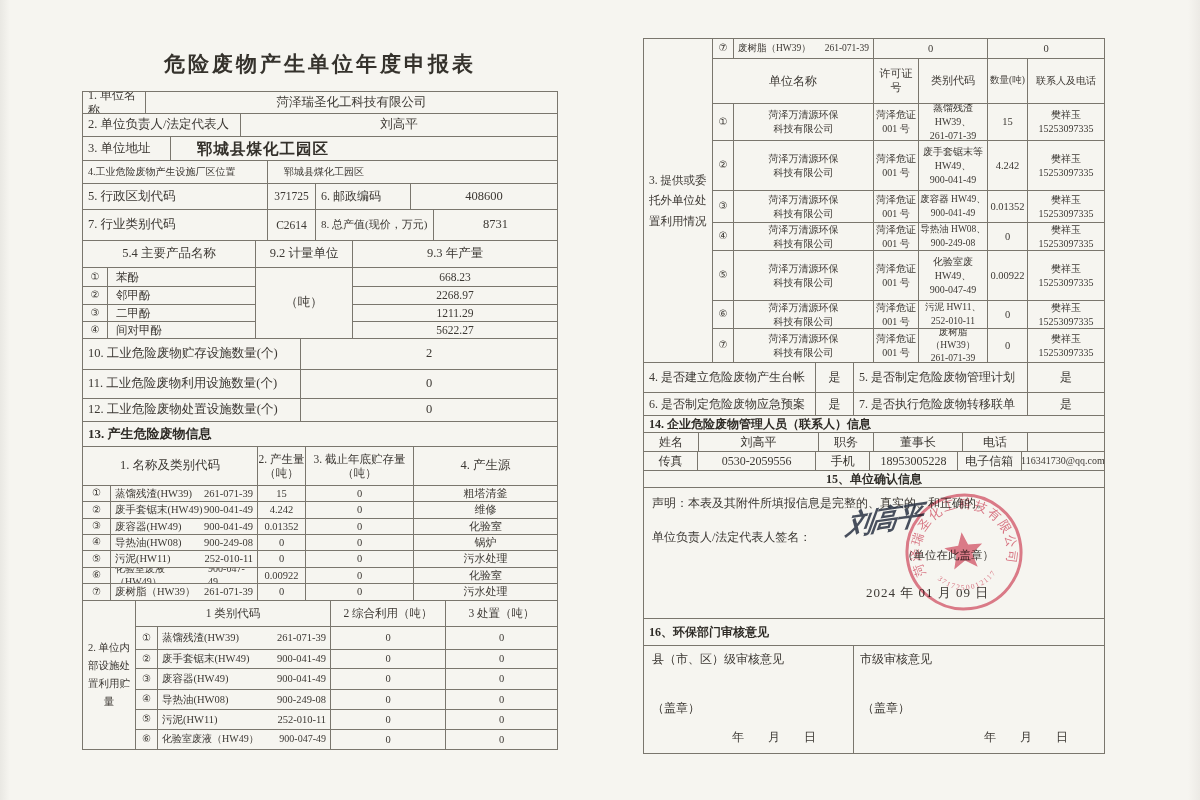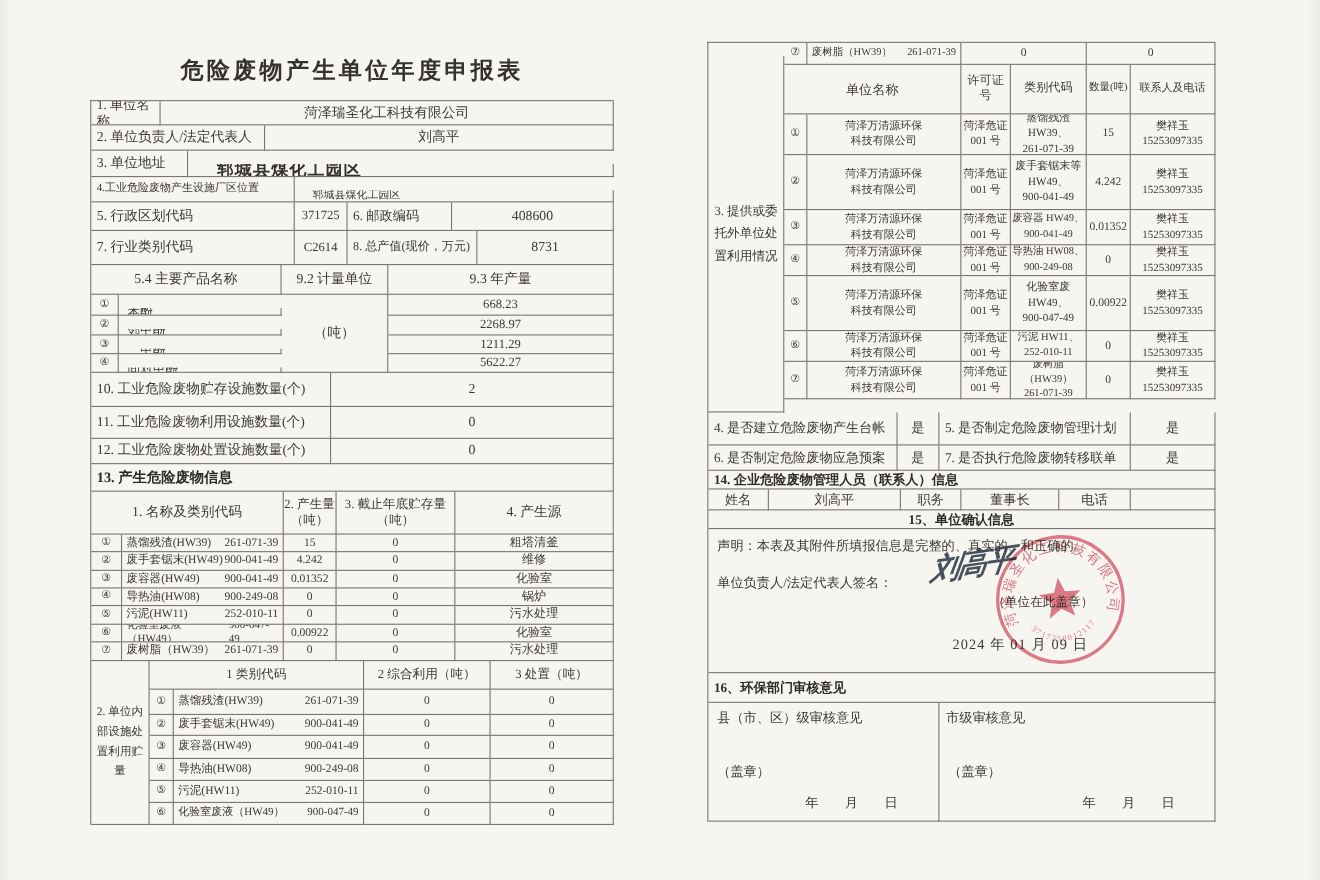--- a/index.html
+++ b/index.html
@@ -14,21 +14,21 @@
   .sheet{border-top:1px solid var(--ln);border-left:1px solid var(--ln);background:transparent;}
   .r{display:flex;}
   .col{display:flex;flex-direction:column;}
   .c{
     box-sizing:border-box;border-right:1px solid var(--ln);border-bottom:1px solid var(--ln);
     display:flex;align-items:center;justify-content:center;text-align:center;overflow:hidden;
     font-size:12.5px;line-height:1.25;
   }
   .fx{flex:1 1 auto;}
   .lab{justify-content:flex-start;text-align:left;padding-left:5px;}
-  .left{justify-content:flex-start;text-align:right;margin-top:12px;}
+  .left{justify-content:flex-start;text-align:left;}
   .bold{font-weight:bold;color:var(--dark);}
   .pre{white-space:pre-line;line-height:1.4;}
   .nowrap{white-space:nowrap;}
   .sb{justify-content:space-between;padding:0 4px;text-align:left;}
   .f9{font-size:9.5px;} .f10{font-size:10px;} .f105{font-size:10.5px;}
   .f11{font-size:11px;} .f115{font-size:11.5px;} .f12{font-size:12px;} .f13{font-size:13px;}
   .title{font-size:21px;font-weight:bold;letter-spacing:3px;text-align:center;color:#35322c;margin:10px 0 0 0;}
   .year{font-size:13px;text-align:center;margin:15px 0 0 0;letter-spacing:1px;}
   .tblgap{margin-top:13px;}
   .addr{font-size:15.5px;font-weight:600;letter-spacing:1px;padding-left:26px;color:#34312b;}
@@ -402,20 +402,28 @@
       <div class="c fx lab bold f12">14. 企业危险废物管理人员（联系人）信息</div>
     </div>
     <div class="r" style="height:19px">
       <div class="c f12" style="width:55px">姓名</div>
       <div class="c f12" style="width:120px">刘高平</div>
       <div class="c f12" style="width:55px">职务</div>
       <div class="c f12" style="width:89px">董事长</div>
       <div class="c f12" style="width:65px">电话</div>
       <div class="c fx f12"></div>
     </div>
+    <div class="r" style="height:19px">
+      <div class="c f12" style="width:55px">传真</div>
+      <div class="c f12" style="width:120px">0530-2059556</div>
+      <div class="c f12" style="width:55px">手机</div>
+      <div class="c f12" style="width:89px">18953005228</div>
+      <div class="c f12" style="width:65px">电子信箱</div>
+      <div class="c fx f10 nowrap">116341730@qq.com</div>
+    </div>
 
     <div class="r" style="height:17px">
       <div class="c fx bold f12">15、单位确认信息</div>
     </div>
     <div class="r" style="height:131px">
       <div class="c fx relbox" style="overflow:visible">
         <div class="abs f12" style="left:8px;top:8px">声明：本表及其附件所填报信息是完整的、真实的、和正确的。</div>
         <div class="abs f12" style="left:8px;top:42px">单位负责人/法定代表人签名：</div>
         <div class="abs sig" style="left:202px;top:16px">刘高平</div>
         <div class="abs f115" style="left:258px;top:60px">（单位在此盖章）</div>

